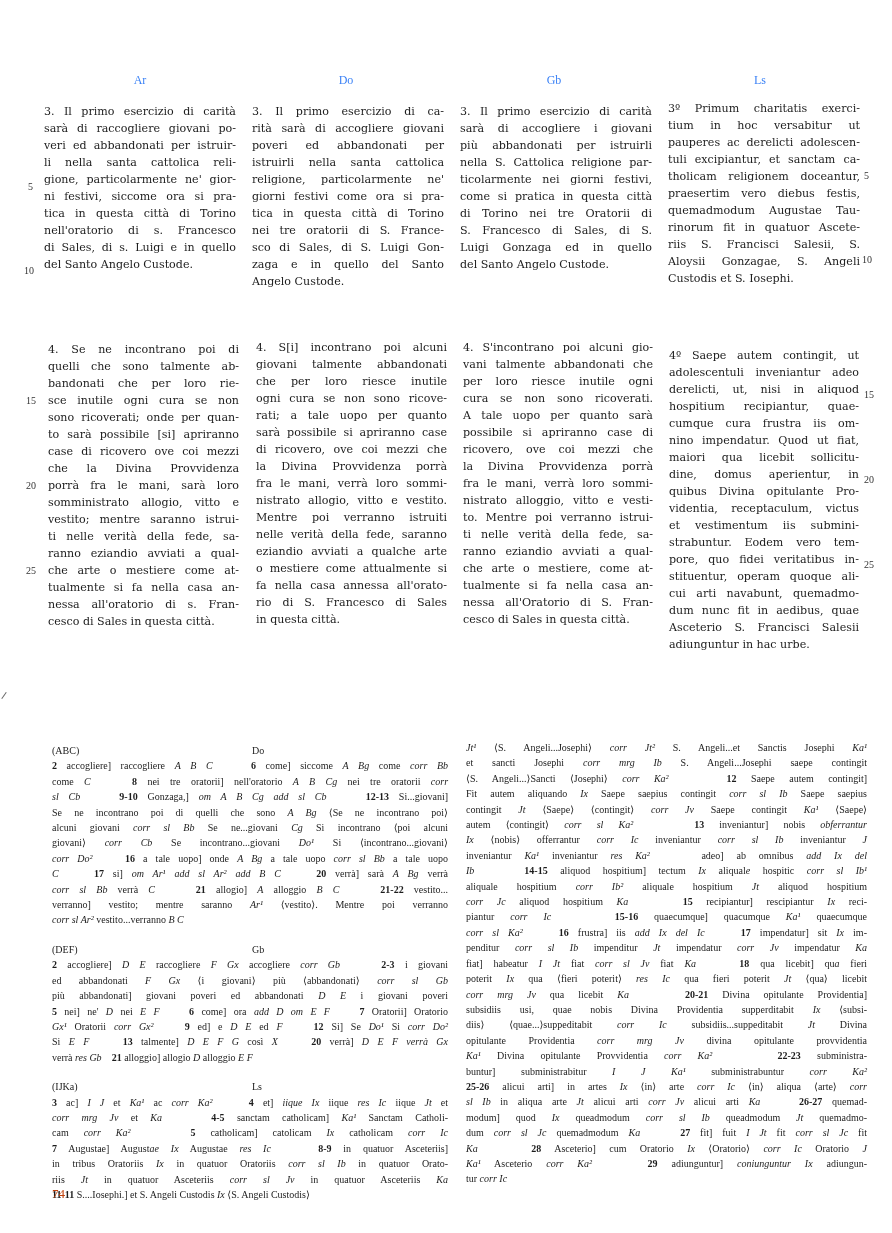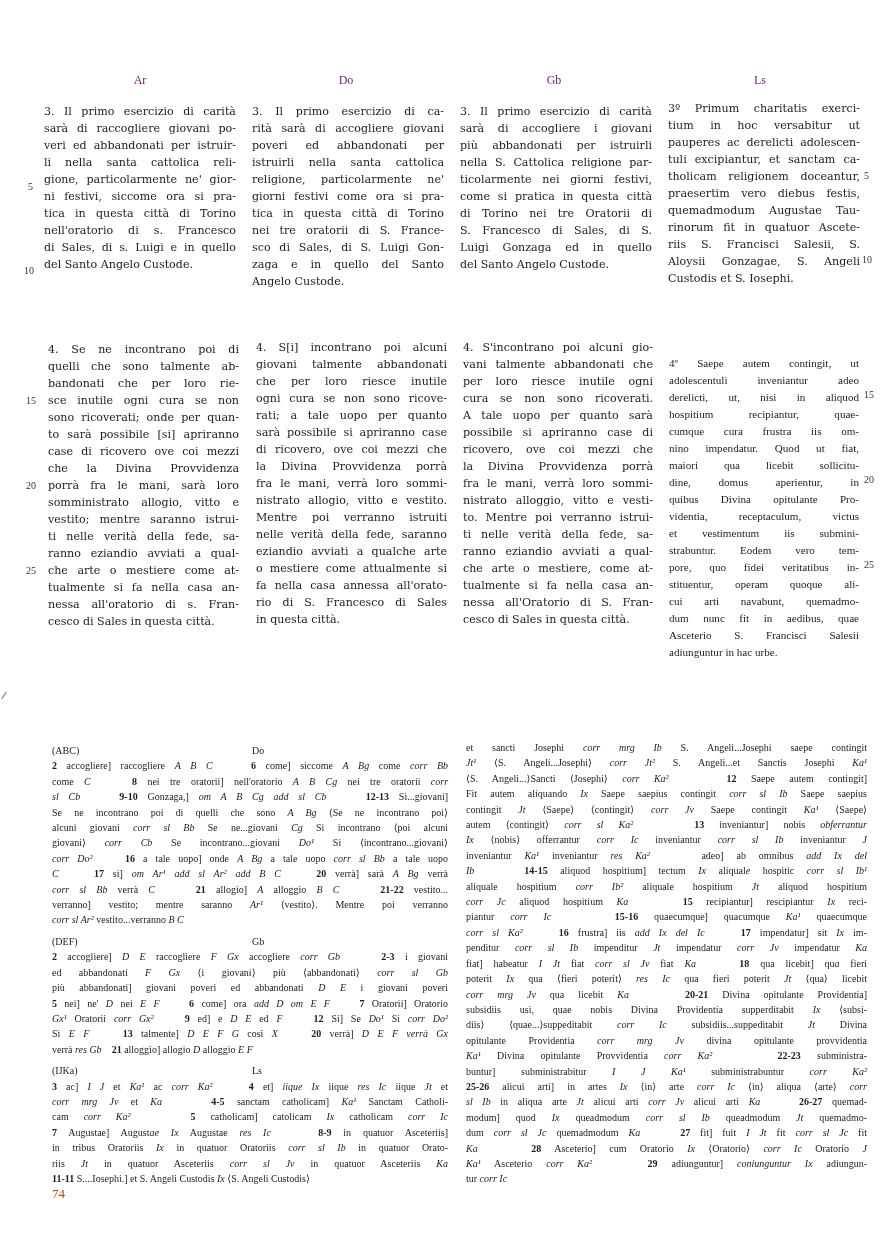--- a/index.html
+++ b/index.html
@@ -2,38 +2,38 @@
 <html><head>
 <meta charset="utf-8">
 <style>
   html, body { margin: 0; padding: 0; background: #ffffff; }
   body {
     width: 892px; height: 1233px; position: relative; overflow: hidden;
     color: #1a1a1a; font-family: "DejaVu Serif", "Liberation Serif", serif;
   }
   .col-head {
     position: absolute; top: 73px; font-size: 12px; text-align: center;
-    font-family: "Liberation Serif", serif; color: #701a75;
+    font-family: "Liberation Serif", serif; color: #3b82f6;
   }
   .para {
     position: absolute; font-family: "DejaVu Serif", serif; font-size: 11.1px;
     line-height: 17px; text-align: justify; color: #1c1c1c;
   }
   .para .ln { display: block; text-align-last: justify; white-space: nowrap; }
   .para .ln.last { text-align-last: left; }
   .lnum {
     position: absolute; font-family: "Liberation Serif", serif; font-size: 10px; color: #333;
   }
   .app {
     position: absolute; font-family: "Liberation Serif", serif; font-size: 10px;
     line-height: 15.4px; color: #1c1c1c;
   }
   .app .ln { display: block; white-space: nowrap; text-align-last: justify; }
   .app .ln.last { text-align-last: left; }
-  .app .hdr { display: block; margin-top: 6px; }
+  .app .hdr { display: block; margin-top: 14px; }
   .app .hdr:first-child { margin-top: 0; }
   .app .hdr .wit { display: inline-block; width: 200px; }
   .app b { font-weight: bold; }
   .app i { font-style: italic; }
   .pageno { position: absolute; left: 52px; top: 1186px; font-family: "Liberation Serif", serif; font-size: 13px; color:#c2410c; }
   .stray { position: absolute; left: 0px; top: 695px; width: 8px; height: 1px; background: #666; transform: rotate(-55deg); }
 </style>
 </head>
 <body>
 
@@ -143,21 +143,21 @@
     <span class="ln">fra le mani, verrà loro sommi-</span>
     <span class="ln">nistrato alloggio, vitto e vesti-</span>
     <span class="ln">to. Mentre poi verranno istrui-</span>
     <span class="ln">ti nelle verità della fede, sa-</span>
     <span class="ln">ranno eziandio avviati a qual-</span>
     <span class="ln">che arte o mestiere, come at-</span>
     <span class="ln">tualmente si fa nella casa an-</span>
     <span class="ln">nessa all'Oratorio di S. Fran-</span>
     <span class="ln last">cesco di Sales in questa città.</span>
   </div>
-<div class="para" style="left:669px;top:355px;width:190px;font-family:Liberation Serif, serif;">
+<div class="para" style="left:669px;top:347px;width:190px;">
     <span class="ln">4º Saepe autem contingit, ut</span>
     <span class="ln">adolescentuli inveniantur adeo</span>
     <span class="ln">derelicti, ut, nisi in aliquod</span>
     <span class="ln">hospitium recipiantur, quae-</span>
     <span class="ln">cumque cura frustra iis om-</span>
     <span class="ln">nino impendatur. Quod ut fiat,</span>
     <span class="ln">maiori qua licebit sollicitu-</span>
     <span class="ln">dine, domus aperientur, in</span>
     <span class="ln">quibus Divina opitulante Pro-</span>
     <span class="ln">videntia, receptaculum, victus</span>
@@ -209,22 +209,22 @@
     <span class="hdr"><span class="wit">(IJKa)</span><span>Ls</span></span>
     <span class="ln"><b>3</b> ac] <i>I J</i> et <i>Ka¹</i> ac <i>corr Ka²</i>&nbsp;&nbsp;&nbsp;&nbsp;<b>4</b> et] <i>iique Ix</i> iique <i>res Ic</i> iique <i>Jt</i> et</span>
     <span class="ln"><i>corr mrg Jv</i> et <i>Ka</i>&nbsp;&nbsp;&nbsp;&nbsp;<b>4-5</b> sanctam catholicam] <i>Ka¹</i> Sanctam Catholi-</span>
     <span class="ln">cam <i>corr Ka²</i>&nbsp;&nbsp;&nbsp;&nbsp;<b>5</b> catholicam] catolicam <i>Ix</i> catholicam <i>corr Ic</i></span>
     <span class="ln"><b>7</b> Augustae] August<i>ae</i> <i>Ix</i> Augustae <i>res Ic</i>&nbsp;&nbsp;&nbsp;&nbsp;<b>8-9</b> in quatuor Asceteriis]</span>
     <span class="ln">in tribus Oratoriis <i>Ix</i> in quatuor Oratoriis <i>corr sl Ib</i> in quatuor Orato-</span>
     <span class="ln">riis <i>Jt</i> in quatuor Asceteriis <i>corr sl Jv</i> in quatuor Asceteriis <i>Ka</i></span>
     <span class="ln last"><b>11-11</b> S....Iosephi.] et S. Angeli Custodis <i>Ix</i> ⟨S. Angeli Custodis⟩</span>
   </div>
 <div class="app" id="app-right" style="left:466px;top:740px;width:401px;">
+    <span class="ln"><i>Jt¹</i> ⟨S. Angeli...Josephi⟩ <i>corr Jt²</i> S. Angeli...et Sanctis Josephi <i>Ka¹</i></span>
     <span class="ln">et sancti Josephi <i>corr mrg Ib</i> S. Angeli...Josephi saepe contingit</span>
-    <span class="ln"><i>Jt¹</i> ⟨S. Angeli...Josephi⟩ <i>corr Jt²</i> S. Angeli...et Sanctis Josephi <i>Ka¹</i></span>
     <span class="ln">⟨S. Angeli...⟩Sancti ⟨Josephi⟩ <i>corr Ka²</i>&nbsp;&nbsp;&nbsp;&nbsp;<b>12</b> Saepe autem contingit]</span>
     <span class="ln">Fit autem aliquando <i>Ix</i> Saepe saepius contingit <i>corr sl Ib</i> Saepe saepius</span>
     <span class="ln">contingit <i>Jt</i> ⟨Saepe⟩ ⟨contingit⟩ <i>corr Jv</i> Saepe contingit <i>Ka¹</i> ⟨Saepe⟩</span>
     <span class="ln">autem ⟨contingit⟩ <i>corr sl Ka²</i>&nbsp;&nbsp;&nbsp;&nbsp;<b>13</b> inveniantur] nobis <i>obferrantur</i></span>
     <span class="ln"><i>Ix</i> ⟨nobis⟩ offerrantur <i>corr Ic</i> inveniantur <i>corr sl Ib</i> inveniantur <i>J</i></span>
     <span class="ln">inveniantur <i>Ka¹</i> inveniantur <i>res Ka²</i>&nbsp;&nbsp;&nbsp;&nbsp;adeo] ab omnibus <i>add Ix del</i></span>
     <span class="ln"><i>Ib</i>&nbsp;&nbsp;&nbsp;&nbsp;<b>14-15</b> aliquod hospitium] tectum <i>Ix</i> aliqual<i>e</i> hospitic <i>corr sl Ib¹</i></span>
     <span class="ln">aliquale hospitium <i>corr Ib²</i> aliquale hospitium <i>Jt</i> aliquod hospitium</span>
     <span class="ln"><i>corr Jc</i> aliquod hospitium <i>Ka</i>&nbsp;&nbsp;&nbsp;&nbsp;<b>15</b> recipiantur] rescipiantur <i>Ix</i> reci-</span>
     <span class="ln">piantur <i>corr Ic</i>&nbsp;&nbsp;&nbsp;&nbsp;<b>15-16</b> quaecumque] quacumque <i>Ka¹</i> quaecumque</span>

